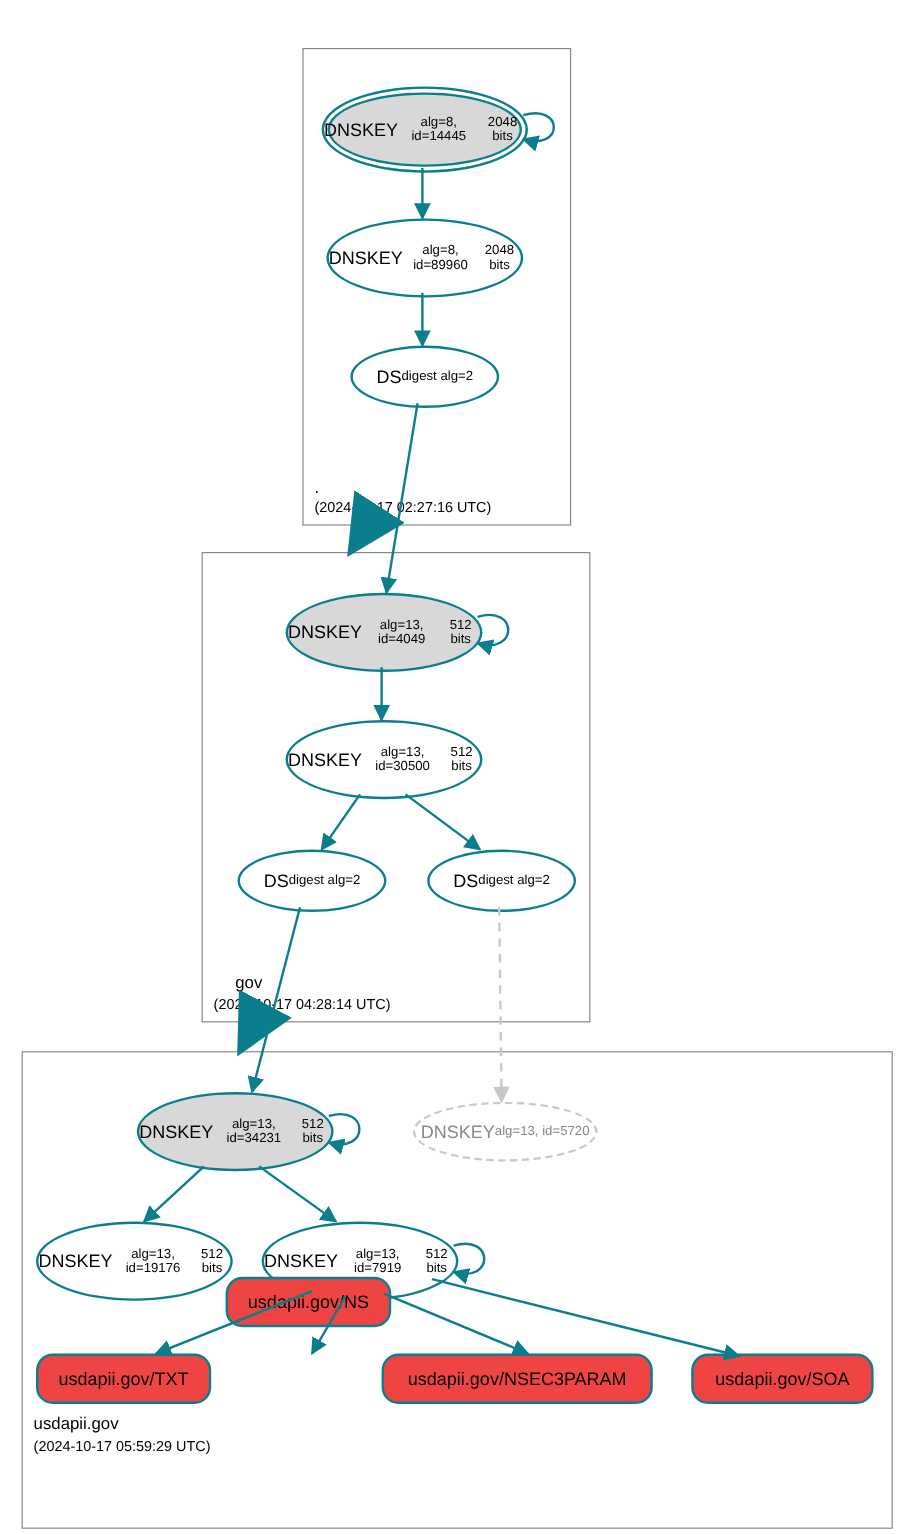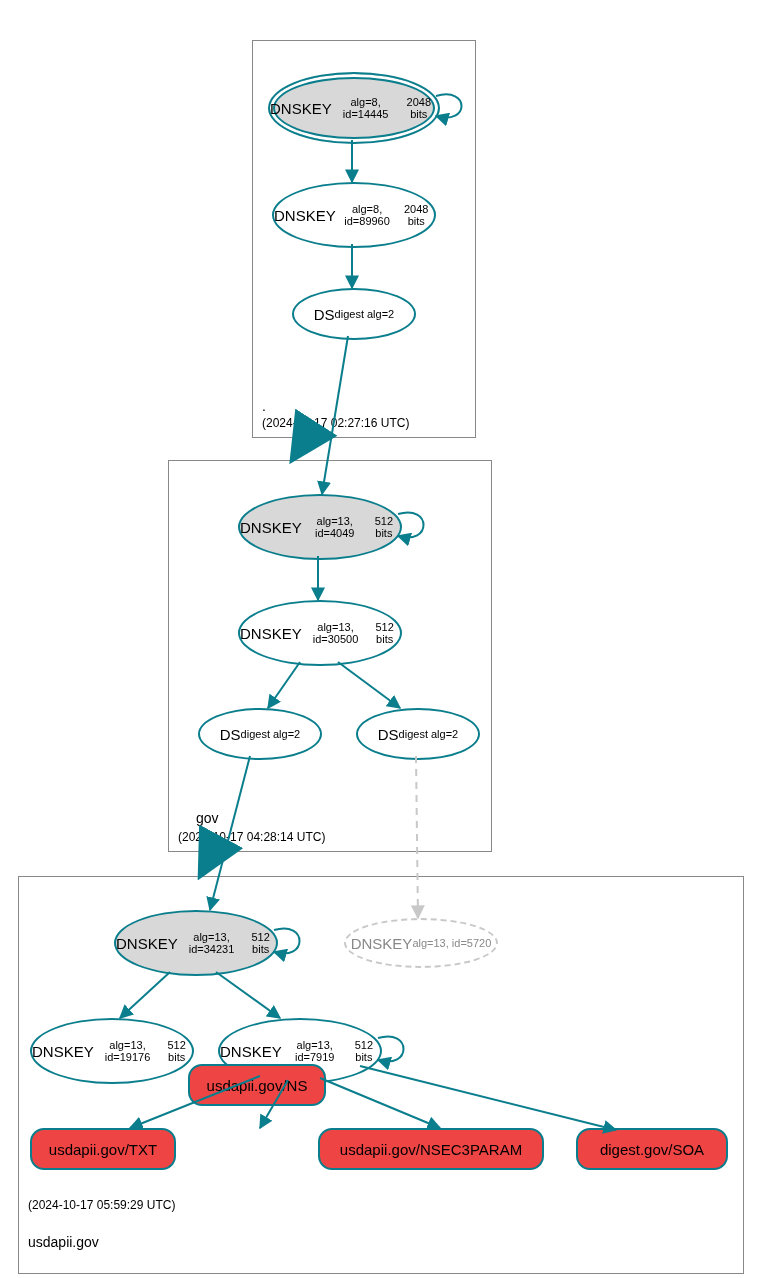--- a/index.html
+++ b/index.html
@@ -21,21 +21,21 @@
 
 <div class="zone-box" style="left:252px;top:40px;width:222px;height:396px"></div>
 <div class="zone-label" style="left:262px;top:398px">.</div>
 <div class="zone-ts" style="left:262px;top:416px">(2024-10-17 02:27:16 UTC)</div>
 
 <div class="zone-box" style="left:168px;top:460px;width:322px;height:390px"></div>
 <div class="zone-label" style="left:196px;top:810px">gov</div>
 <div class="zone-ts" style="left:178px;top:830px">(2024-10-17 04:28:14 UTC)</div>
 
 <div class="zone-box" style="left:18px;top:876px;width:724px;height:396px"></div>
-<div class="zone-label" style="left:28px;top:1234px">usdapii.gov</div>
+<div class="zone-label" style="left:28px;top:1178px">usdapii.gov</div>
 <div class="zone-ts" style="left:28px;top:1198px">(2024-10-17 05:59:29 UTC)</div>
 
 <div class="node ellipse filled double" style="left:268px;top:72px;width:168px;height:68px">
   <div class="title">DNSKEY</div>
   <div class="sub">alg=8, id=14445</div>
   <div class="sub">2048 bits</div>
 </div>
 <div class="node ellipse" style="left:272px;top:182px;width:160px;height:62px">
   <div class="title">DNSKEY</div>
   <div class="sub">alg=8, id=89960</div>
@@ -81,21 +81,21 @@
 </div>
 <div class="node ellipse" style="left:218px;top:1018px;width:160px;height:62px">
   <div class="title">DNSKEY</div>
   <div class="sub">alg=13, id=7919</div>
   <div class="sub">512 bits</div>
 </div>
 
 <div class="rrbox" style="left:30px;top:1128px;width:142px">usdapii.gov/TXT</div>
 <div class="rrbox" style="left:188px;top:1064px;width:134px">usdapii.gov/NS</div>
 <div class="rrbox" style="left:318px;top:1128px;width:222px">usdapii.gov/NSEC3PARAM</div>
-<div class="rrbox" style="left:576px;top:1128px;width:148px">digest.gov/SOA</div>
+<div class="rrbox" style="left:576px;top:1128px;width:148px">usdapii.gov/SOA</div>
 
 <svg class="edges">
   <defs>
     <marker id="ah" viewBox="0 0 10 10" refX="9" refY="5" markerWidth="7" markerHeight="7" orient="auto-start-reverse">
       <path d="M0,0 L10,5 L0,10 z" fill="#0a7e8c"></path>
     </marker>
     <marker id="ahg" viewBox="0 0 10 10" refX="9" refY="5" markerWidth="7" markerHeight="7" orient="auto-start-reverse">
       <path d="M0,0 L10,5 L0,10 z" fill="#c8c8c8"></path>
     </marker>
     <marker id="ahb" viewBox="0 0 10 10" refX="9" refY="5" markerWidth="10" markerHeight="10" orient="auto-start-reverse">

